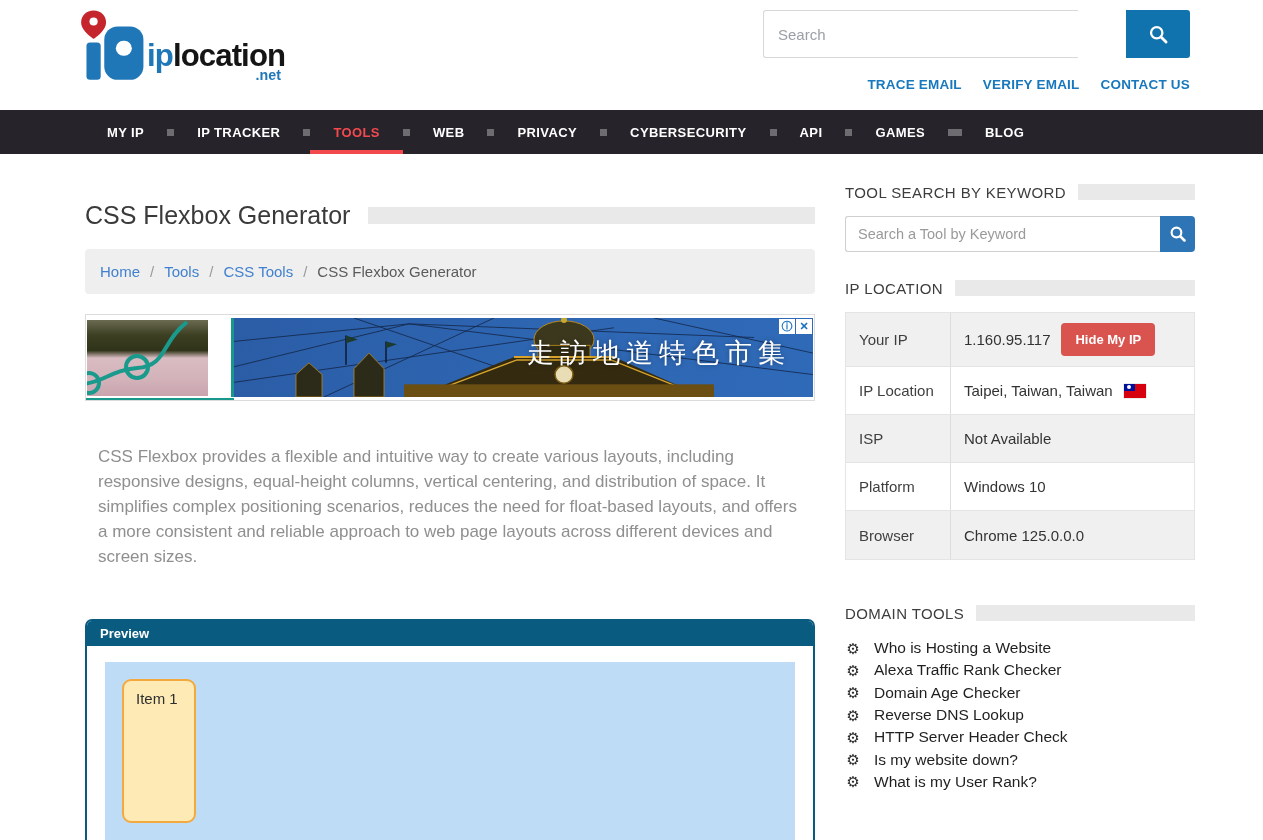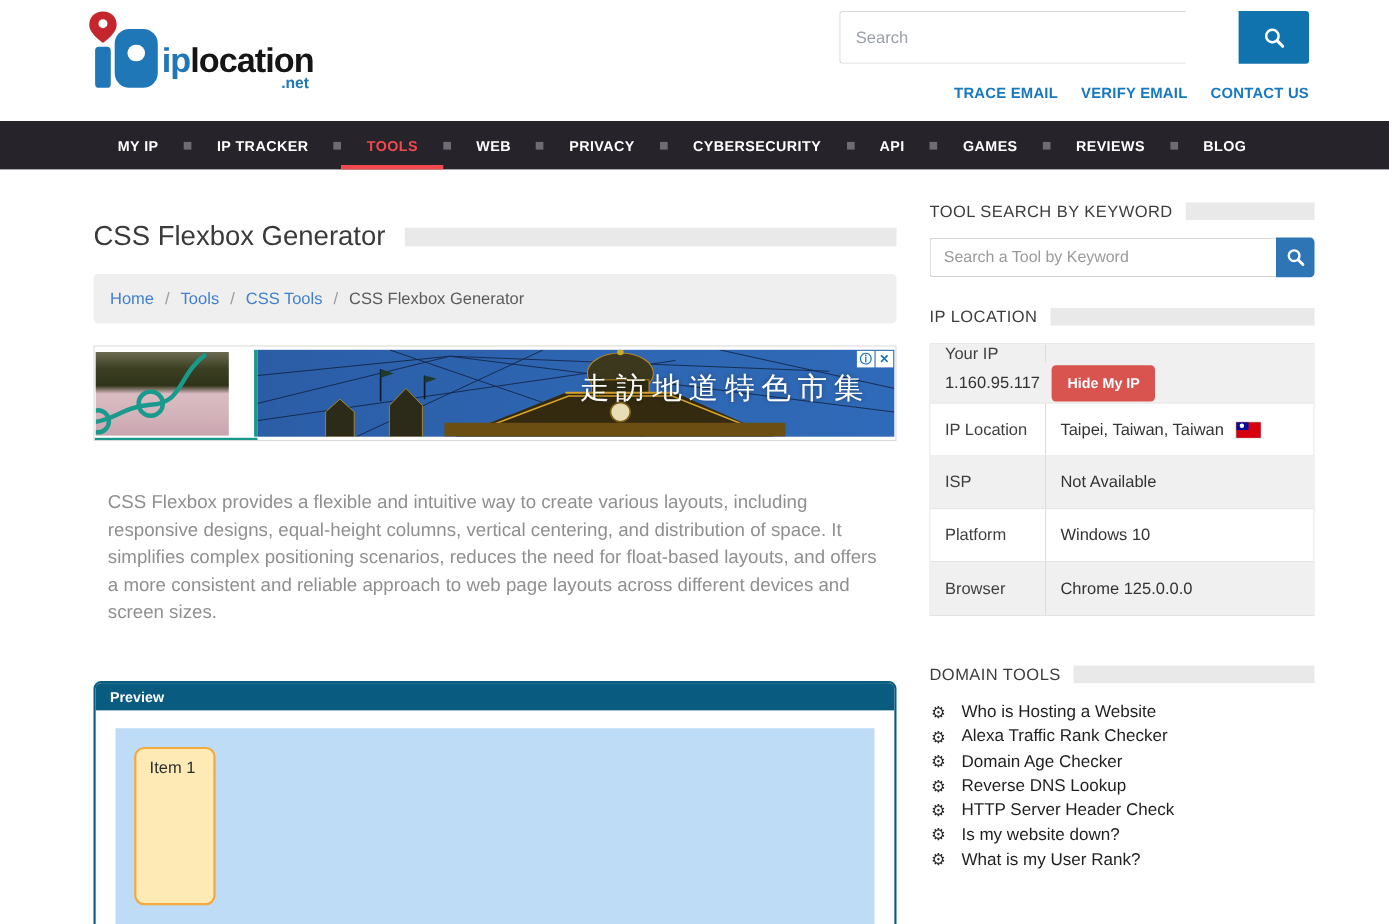--- a/index.html
+++ b/index.html
@@ -94,21 +94,21 @@
   .tool-search input::placeholder { color: #9a9a9a; }
   .tool-search-btn { width: 35px; background: #2e75b6; border: none;
     border-radius: 0 4px 4px 0; display: flex; align-items: center; justify-content: center;
     cursor: pointer; }
 
   .ip-table { margin-top: 14px; border: 1px solid #e4e4e4; margin-bottom: 45px; }
   .ip-row { display: flex; align-items: stretch; min-height: 48px;
     border-bottom: 1px solid #e4e4e4; background: #fff; }
   .ip-row:last-child { border-bottom: none; }
   .ip-row.alt { background: #f0f0f0; }
-  .ip-row.tall { min-height: 54px; flex-direction: column; }
+  .ip-row.tall { min-height: 54px; }
   .ip-label { width: 105px; padding-left: 13px; font-size: 15px; color: #3f3f3f;
     display: flex; align-items: center; border-right: 1px solid #ddd; flex-shrink: 0; }
   .ip-value { flex: 1; padding-left: 13px; display: flex; align-items: center; gap: 11px;
     font-size: 15px; color: #333; }
   .hide-ip-btn { background: #d9534f; color: #fff; font-weight: bold; font-size: 13px;
     padding: 9px 14px; border: none; border-radius: 4px; cursor: pointer;
     font-family: "Liberation Sans", sans-serif; }
   .flag { width: 22px; height: 14px; background: #d7000e; display: inline-block;
     position: relative; box-shadow: 0 0 1px rgba(0,0,0,.45); flex-shrink: 0; }
   .flag .canton { position: absolute; top: 0; left: 0; width: 11px; height: 7px;
@@ -166,21 +166,20 @@
   <a class="nav-item">WEB</a>
   <span class="nav-sep"></span>
   <a class="nav-item">PRIVACY</a>
   <span class="nav-sep"></span>
   <a class="nav-item">CYBERSECURITY</a>
   <span class="nav-sep"></span>
   <a class="nav-item">API</a>
   <span class="nav-sep"></span>
   <a class="nav-item">GAMES</a>
   <span class="nav-sep"></span>
-  <a class="nav-item">REVIEWS</a>
   <span class="nav-sep"></span>
   <a class="nav-item">BLOG</a>
 </nav>
 
 <div class="content">
 
   <main class="main-col">
 
     <div class="page-title-row">
       <h1>CSS Flexbox Generator</h1>

